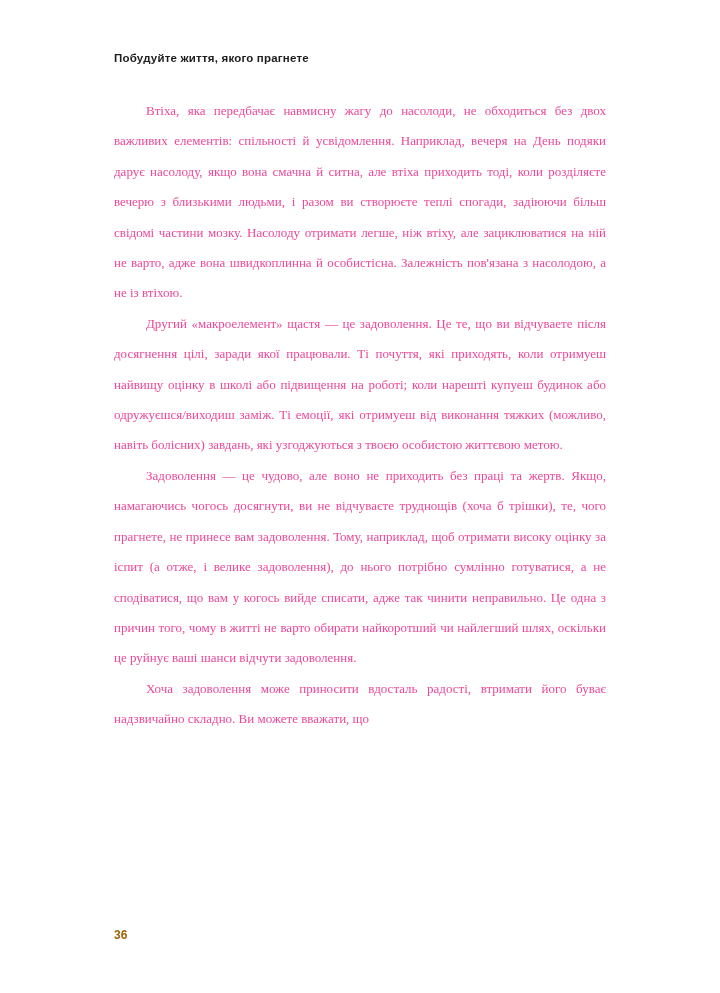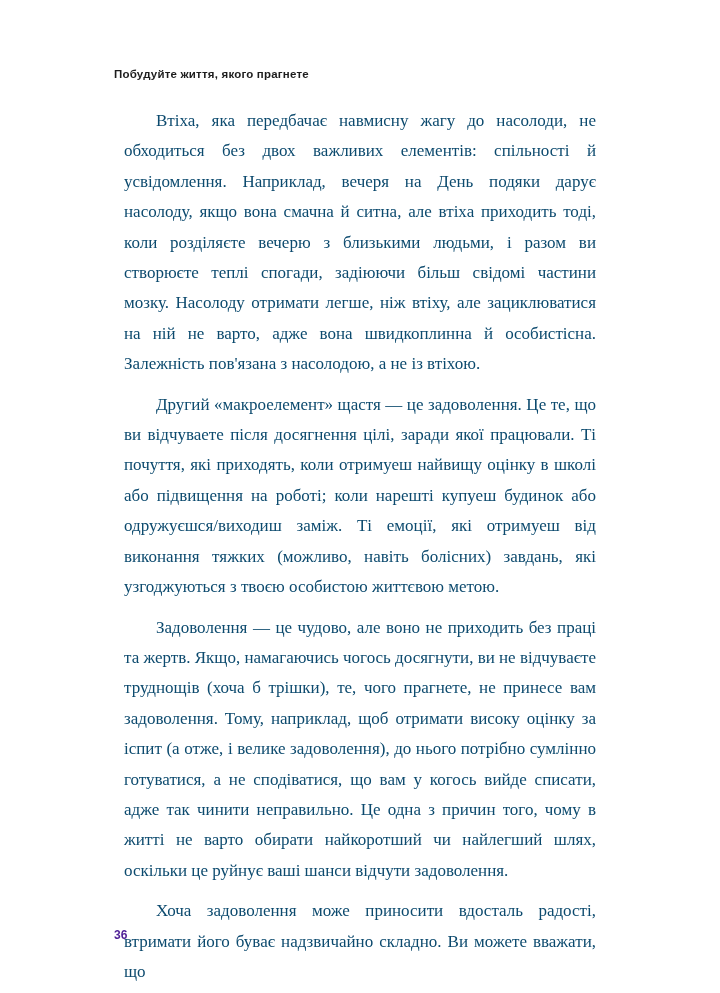--- a/index.html
+++ b/index.html
@@ -23,46 +23,45 @@
   .running-head {
     position: absolute;
     top: 52px;
     left: 114px;
     right: 114px;
     font-family: "Liberation Sans", sans-serif;
     font-size: 11.5px;
     font-weight: 700;
     letter-spacing: 0.2px;
     color: #1d1d1d;
-    margin-top: 16px;
   }
   .content {
     position: absolute;
     top: 96px;
     left: 114px;
     width: 492px;
   }
   .content p {
-    margin: 10px;
-    font-size: 17px;
+    margin: 0;
+    font-size: 13px;
     line-height: 30.4px;
     text-align: justify;
     text-justify: inter-word;
     text-indent: 32px;
-    color: #0c4a6e;
+    color: #ec4899;
     hyphens: manual;
   }
   .folio {
     position: absolute;
     left: 114px;
     top: 928px;
     font-family: "Liberation Sans", sans-serif;
     font-size: 12px;
     font-weight: 700;
-    color: #4c1d95;
+    color: #a16207;
   }
 </style>
 </head>
 <body>
 
 <div class="page">
 
   <div class="running-head">Побудуйте життя, якого прагнете</div>
 
   <div class="content">

